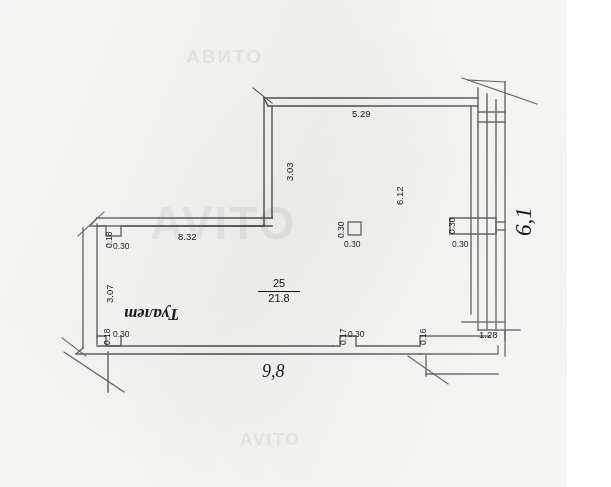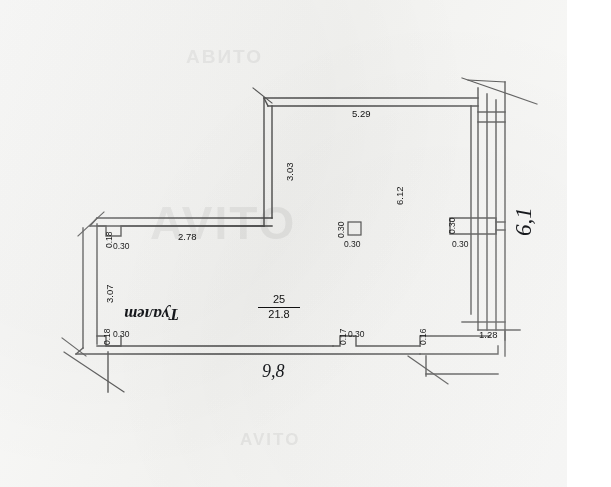--- a/index.html
+++ b/index.html
@@ -64,21 +64,21 @@
     line-height: 1;
   }
   #room-tag {
     position: absolute;
     text-align: center;
     font-family: "Liberation Sans", sans-serif;
     font-size: 11px;
     color: #111;
     line-height: 1.15;
   }
-  #room-tag .num { display: block; margin-top: 16px; }
+  #room-tag .num { display: block; }
   #room-tag .rule {
     display: block;
     border-top: 1px solid #111;
     margin: 1px 0 0 0;
   }
   #room-tag .area { display: block; }
   .oval-label {
     position: absolute;
     font-size: 9.5px;
     color: #111;
@@ -163,21 +163,21 @@
 
     </g>
   </svg>
 
   <div class="paper-grain"></div>
 
   <div class="oval-label" style="left:352px; top:108px;">5.29</div>
 
   <div class="dim rot90" style="left:285px; top:181px;">3.03</div>
 
-  <div class="oval-label" style="left:178px; top:231px;">2.78</div>
+  <div class="oval-label" style="left:178px; top:231px;">8.32</div>
 
   <div class="dim rot90" style="left:395px; top:205px;">6.12</div>
 
   <div class="dim rot90" style="left:105px; top:303px;">3.07</div>
 
   <div class="dim tiny rot90" style="left:337px; top:238px;">0.30</div>
   <div class="dim tiny" style="left:344px; top:240px;">0.30</div>
 
   <div class="dim tiny rot90" style="left:448px; top:234px;">0.30</div>
   <div class="dim tiny" style="left:452px; top:240px;">0.30</div>

